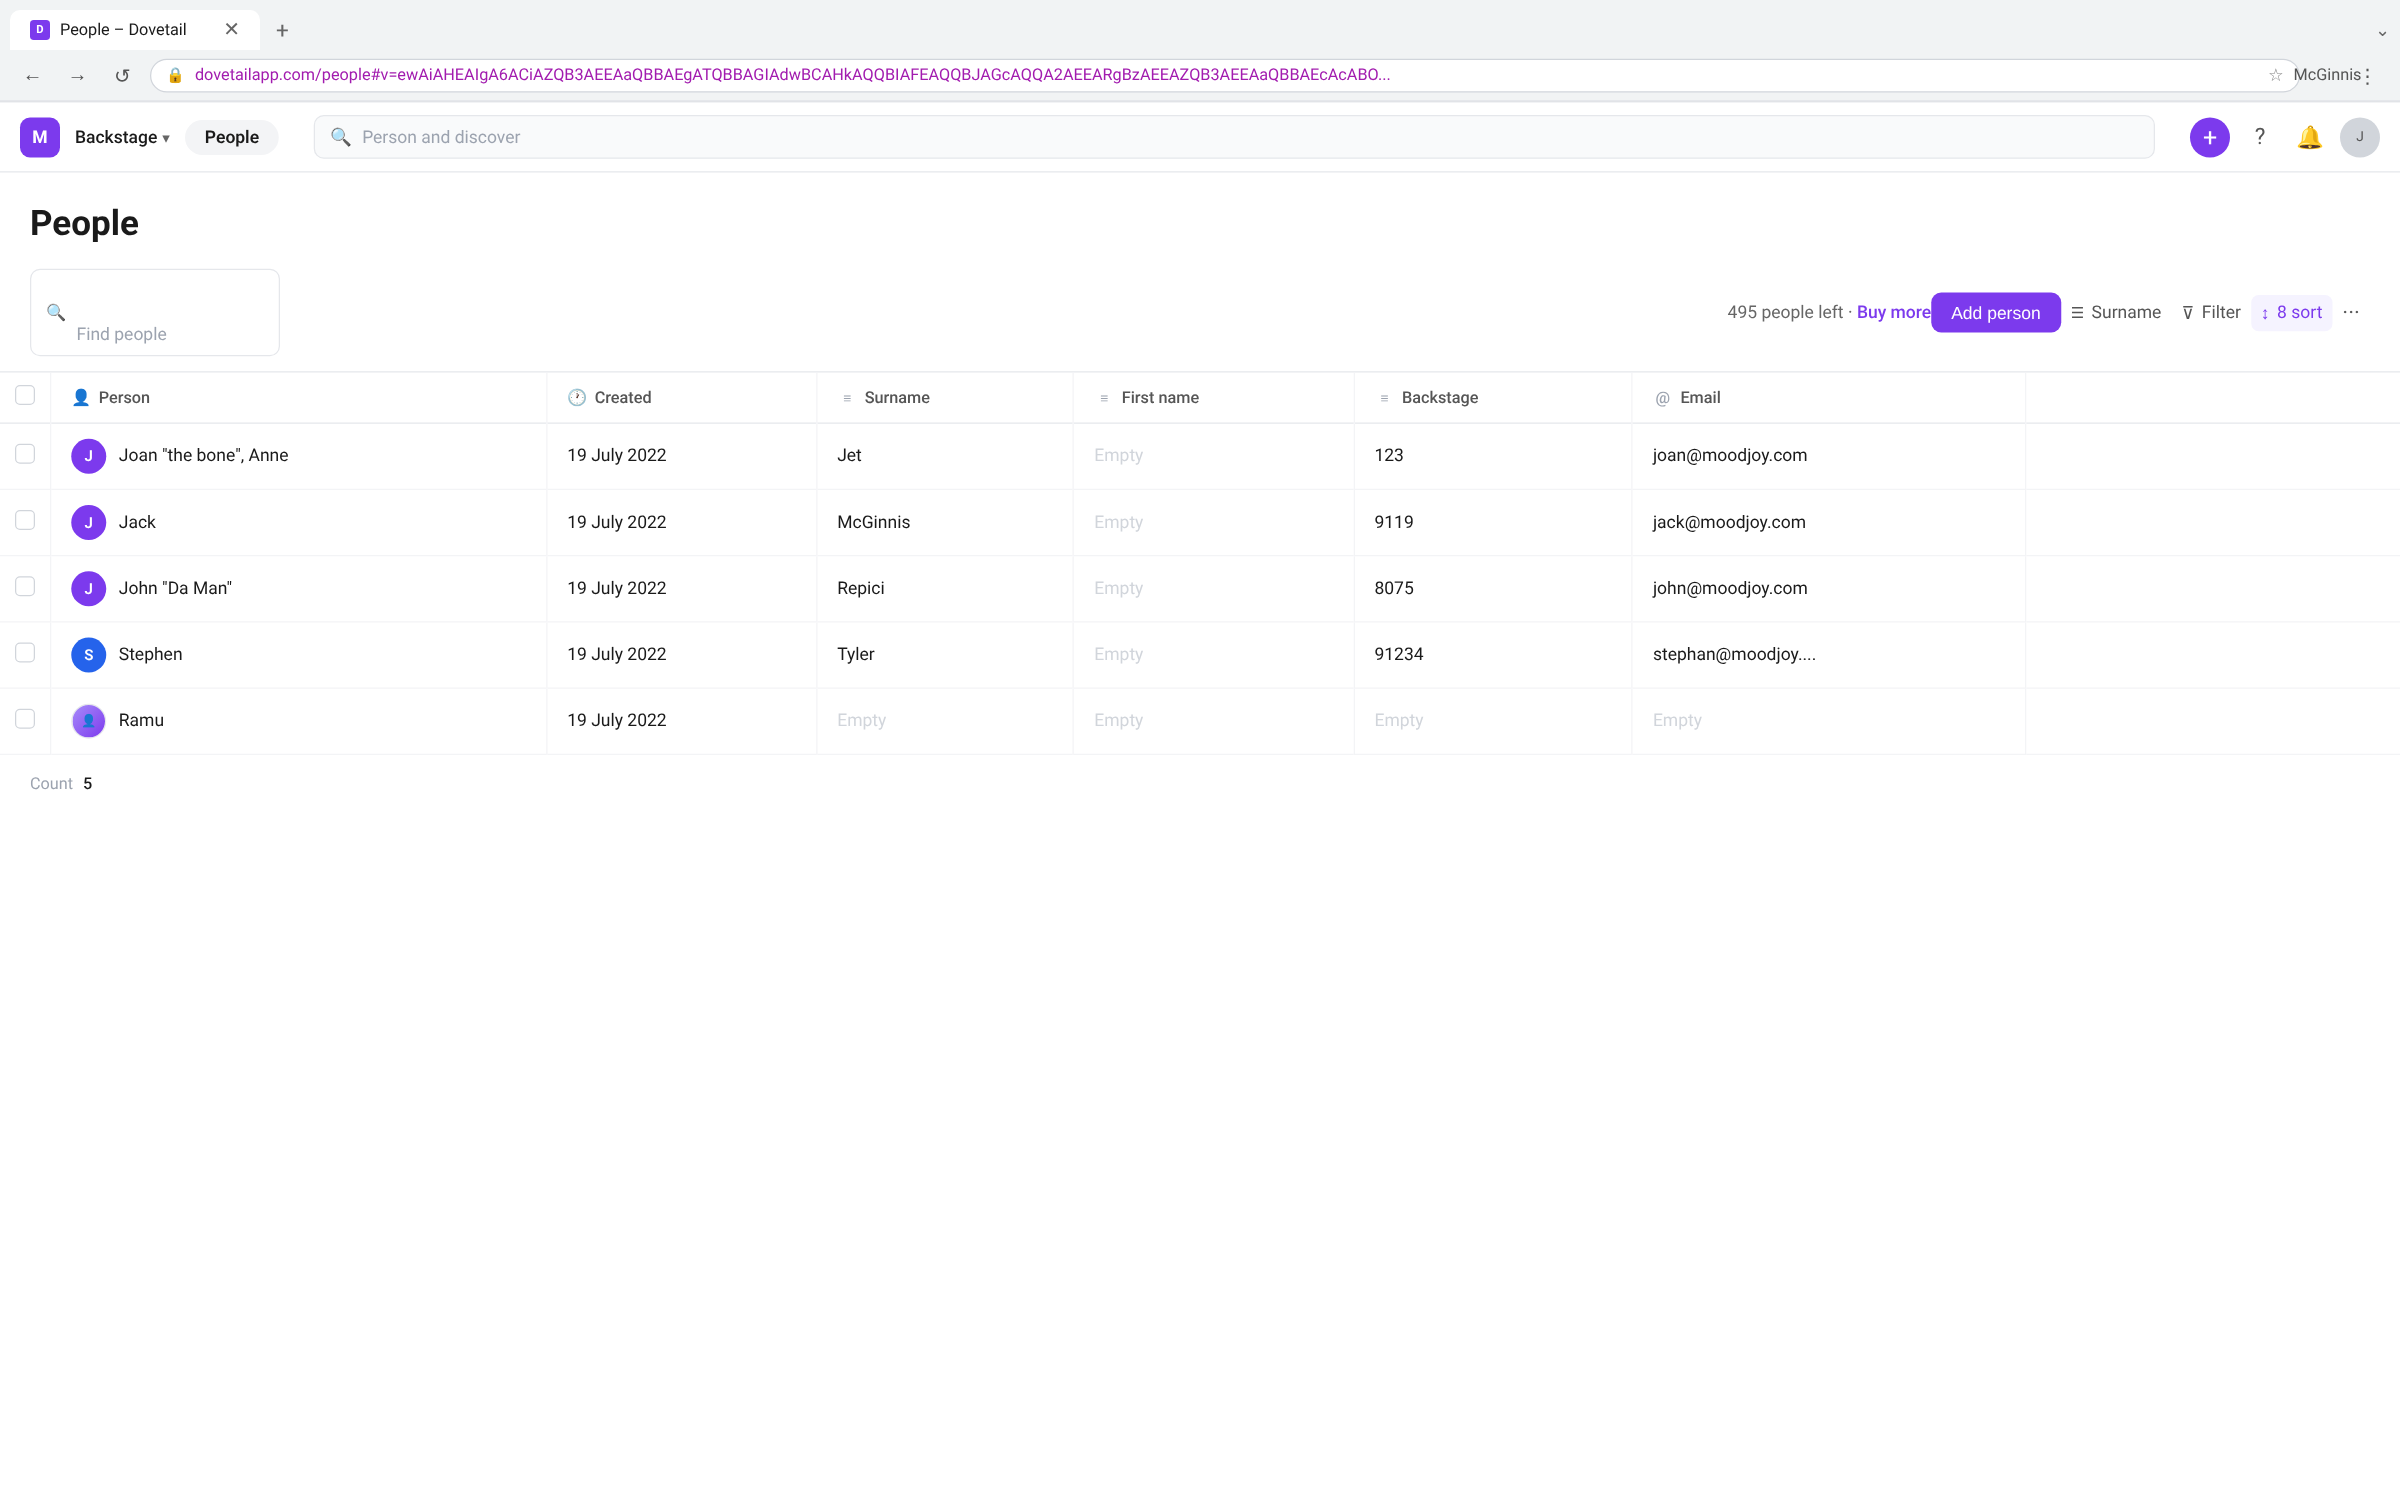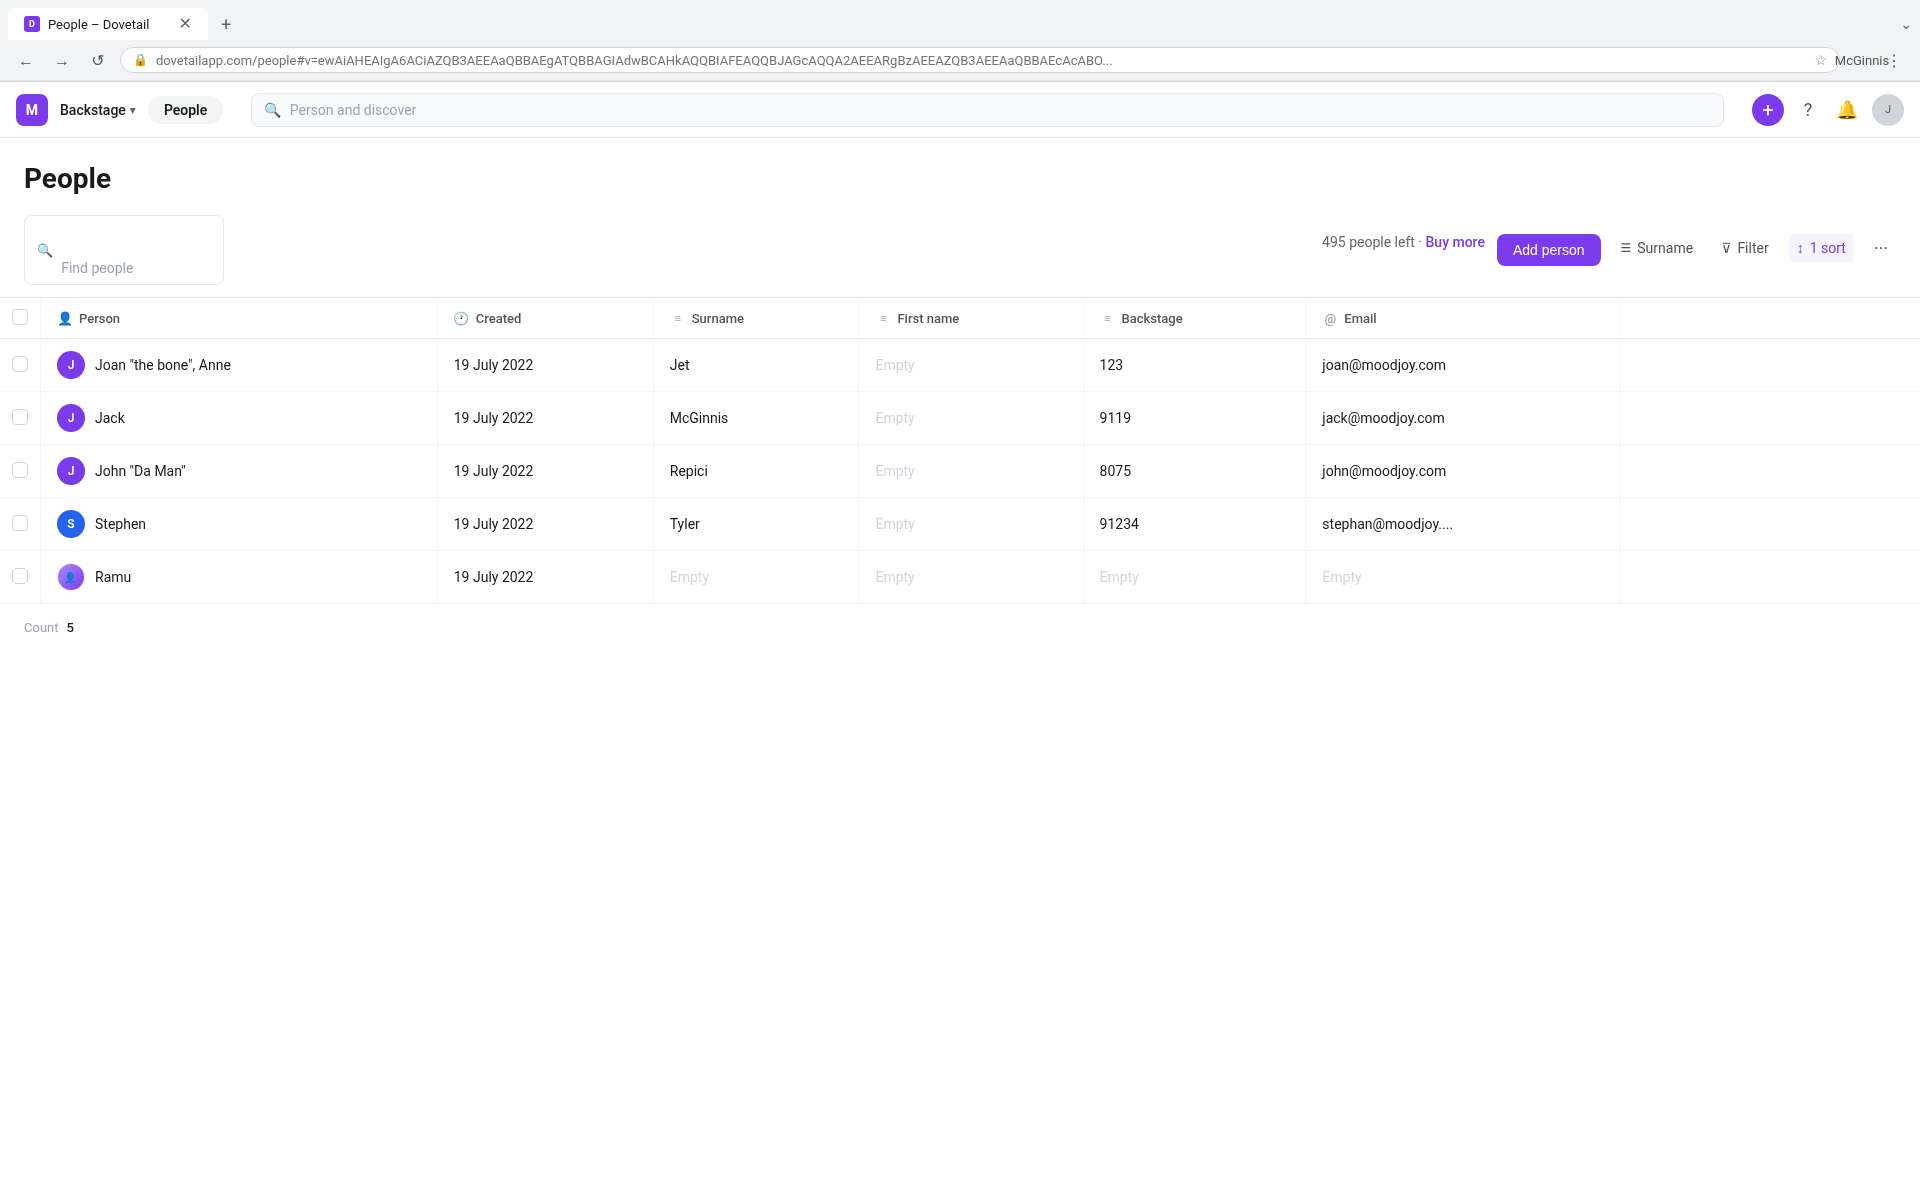--- a/index.html
+++ b/index.html
@@ -11,40 +11,40 @@
     .tab { display: flex; align-items: center; gap: 8px; padding: 8px 16px; background: #fff; border-radius: 8px 8px 0 0; font-size: 13px; color: #1a1a1a; min-width: 200px; cursor: pointer; }
     .tab-favicon { width: 16px; height: 16px; background: #7c3aed; border-radius: 3px; display: flex; align-items: center; justify-content: center; color: white; font-size: 9px; font-weight: bold; flex-shrink: 0; }
     .tab-close { margin-left: auto; color: #666; cursor: pointer; font-size: 16px; line-height: 1; }
     .tab-new { width: 28px; height: 28px; display: flex; align-items: center; justify-content: center; color: #666; cursor: pointer; font-size: 18px; border-radius: 50%; }
     .tab-bar-right { margin-left: auto; color: #666; cursor: pointer; }
 
     .nav-bar { display: flex; align-items: center; padding: 6px 12px; gap: 8px; background: #f1f3f4; border-bottom: 1px solid #e5e7eb; }
     .nav-btn { width: 28px; height: 28px; display: flex; align-items: center; justify-content: center; color: #555; cursor: pointer; border-radius: 4px; font-size: 16px; }
     .nav-url-bar { flex: 1; display: flex; align-items: center; gap: 8px; background: #fff; border: 1px solid #d1d5db; border-radius: 20px; padding: 4px 12px; font-size: 13px; color: #333; }
     .nav-url-bar .lock-icon { color: #888; font-size: 12px; }
-    .nav-url-text { flex: 1; overflow: hidden; text-overflow: ellipsis; white-space: nowrap; color: #737373; }
+    .nav-url-text { flex: 1; overflow: hidden; text-overflow: ellipsis; white-space: nowrap; color: #a21caf; }
     .nav-actions { display: flex; gap: 4px; align-items: center; }
     .nav-action-btn { width: 28px; height: 28px; display: flex; align-items: center; justify-content: center; color: #555; cursor: pointer; border-radius: 4px; font-size: 16px; }
 
     
     .app-header { display: flex; align-items: center; padding: 0 16px; height: 56px; border-bottom: 1px solid #e5e7eb; background: #fff; gap: 12px; }
     .workspace-avatar { width: 32px; height: 32px; background: #7c3aed; border-radius: 8px; display: flex; align-items: center; justify-content: center; color: white; font-weight: bold; font-size: 14px; flex-shrink: 0; }
     .workspace-name { display: flex; align-items: center; gap: 4px; font-weight: 500; font-size: 14px; color: #1a1a1a; cursor: pointer; }
     .chevron { font-size: 12px; color: #666; }
     .nav-pill { background: #f3f4f6; border-radius: 20px; padding: 6px 16px; font-weight: 600; font-size: 14px; color: #1a1a1a; cursor: pointer; }
     .search-bar { flex: 1; display: flex; align-items: center; gap: 8px; background: #f9fafb; border: 1px solid #e5e7eb; border-radius: 8px; padding: 8px 12px; color: #9ca3af; font-size: 14px; cursor: text; margin: 0 16px; }
     .header-actions { display: flex; align-items: center; gap: 8px; margin-left: auto; }
     .header-icon-btn { width: 32px; height: 32px; display: flex; align-items: center; justify-content: center; color: #555; cursor: pointer; border-radius: 6px; font-size: 18px; }
     .add-btn { width: 32px; height: 32px; background: #7c3aed; border-radius: 50%; display: flex; align-items: center; justify-content: center; color: white; font-size: 20px; cursor: pointer; }
     .user-avatar { width: 32px; height: 32px; background: #d1d5db; border-radius: 50%; display: flex; align-items: center; justify-content: center; font-size: 12px; color: #555; cursor: pointer; }
 
     
     .toolbar { display: flex; align-items: center; padding: 12px 24px; gap: 12px; border-bottom: 1px solid #e5e7eb; }
     .find-people-input { display: flex; align-items: center; gap: 8px; border: 1px solid #e5e7eb; border-radius: 8px; padding: 8px 12px; color: #9ca3af; font-size: 14px; width: 200px; cursor: text; }
-    .toolbar-right { margin-left: auto; display: flex; align-items: flex-start; gap: 12px; }
+    .toolbar-right { margin-left: auto; display: flex; align-items: center; }
     .people-count-text { font-size: 14px; color: #666; }
     .buy-more-link { color: #7c3aed; text-decoration: none; cursor: pointer; font-weight: 500; }
     .add-person-btn { background: #7c3aed; color: white; border: none; border-radius: 8px; padding: 8px 16px; font-size: 14px; font-weight: 500; cursor: pointer; }
     .toolbar-btn { display: flex; align-items: center; gap: 6px; color: #555; cursor: pointer; font-size: 14px; padding: 6px 8px; border-radius: 6px; }
     .sort-btn { display: flex; align-items: center; gap: 6px; color: #7c3aed; cursor: pointer; font-size: 14px; padding: 6px 8px; border-radius: 6px; background: #f5f3ff; }
     .more-btn { color: #555; cursor: pointer; font-size: 18px; padding: 4px 8px; }
 
     
     .table-container { overflow-x: auto; }
     table { width: 100%; border-collapse: collapse; }
@@ -168,21 +168,21 @@
       <span>Surname</span>
     </div>
 
     <div class="toolbar-btn">
       <span style="font-size:14px;">⊽</span>
       <span>Filter</span>
     </div>
 
     <div class="sort-btn">
       <span style="font-size:14px;">↕</span>
-      <span>1 sort</span>
+      <span>8 sort</span>
     </div>
 
     <div class="more-btn">
       <span>···</span>
     </div>
   </div>
 </div>
 
 <div class="table-container">
   <table>

